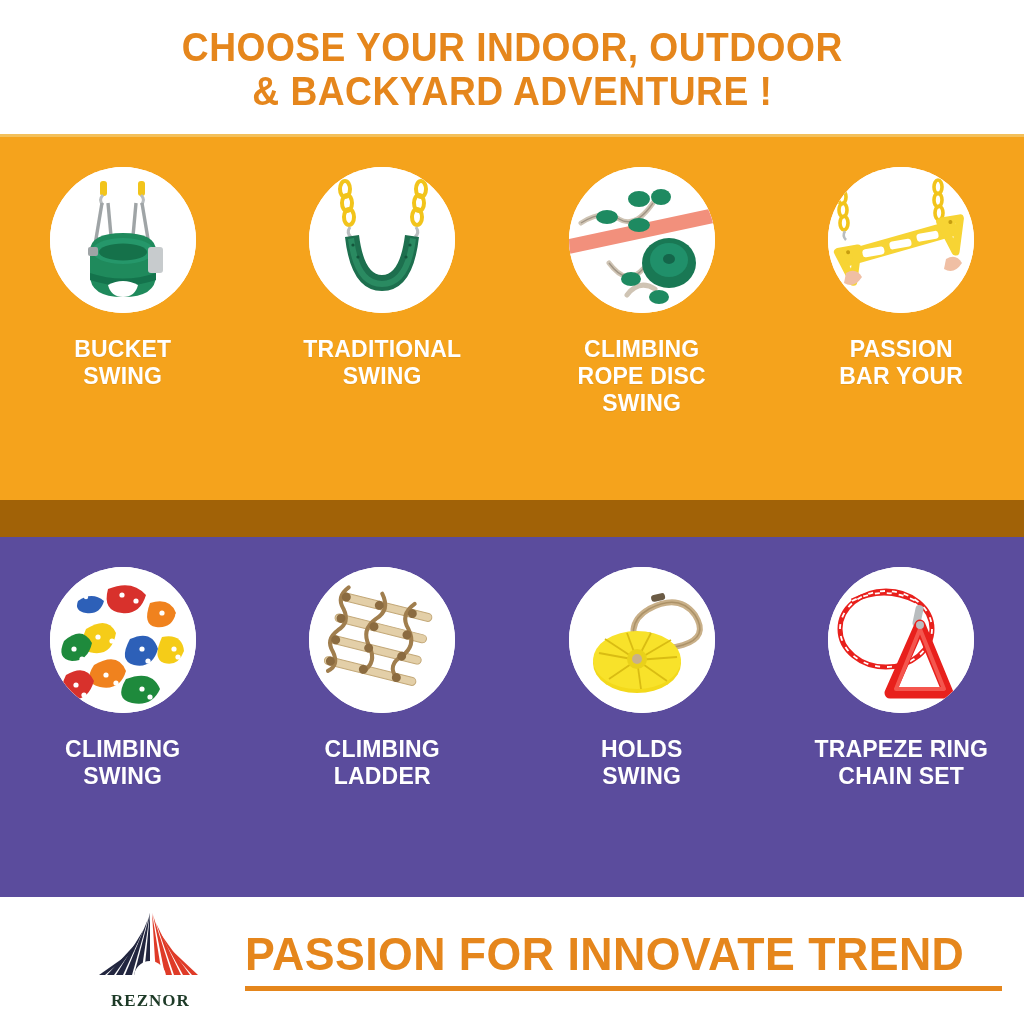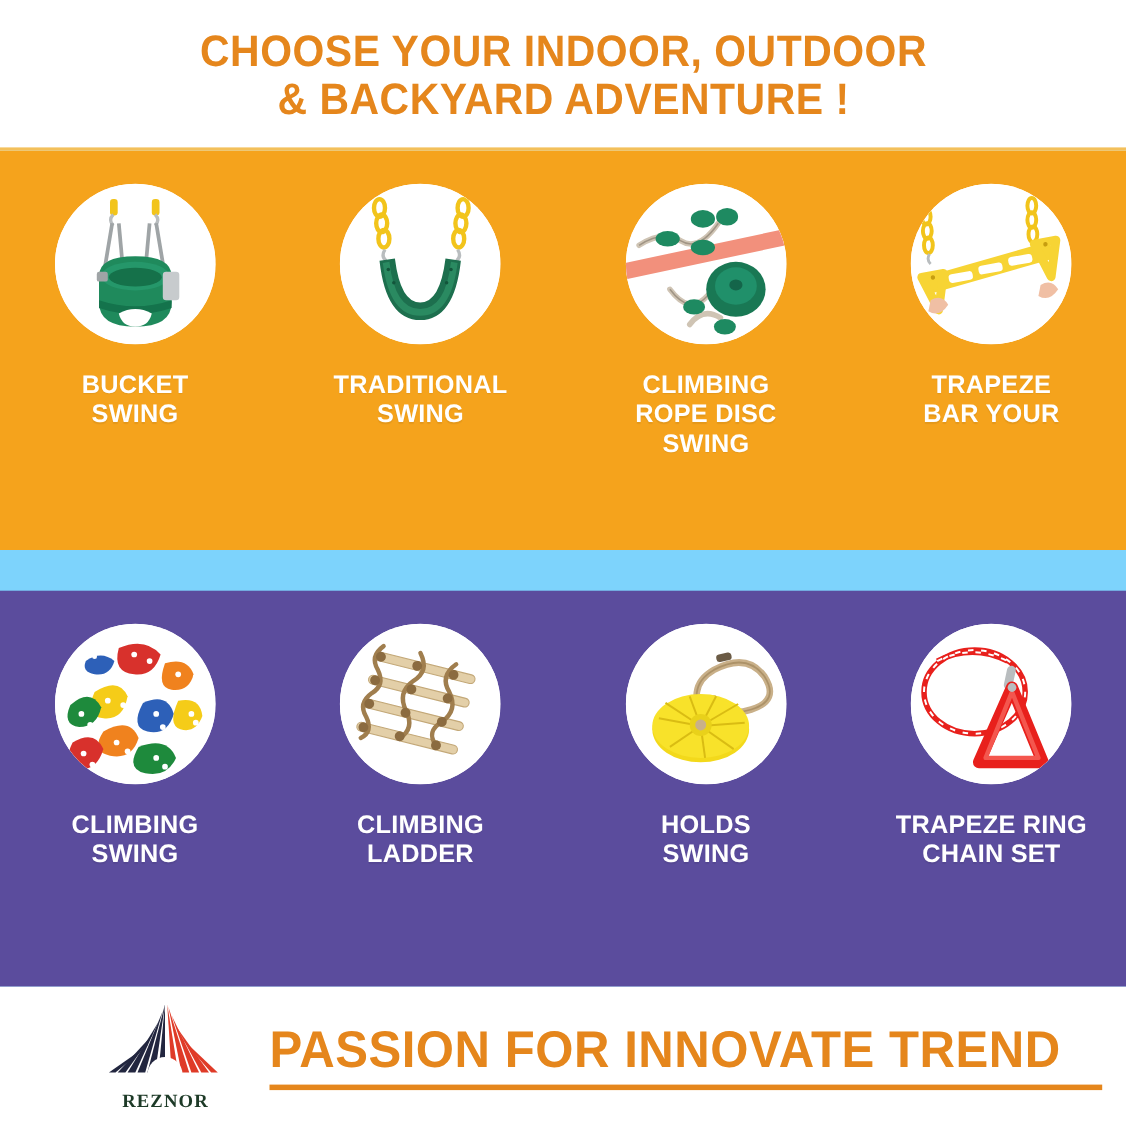--- a/index.html
+++ b/index.html
@@ -2,21 +2,21 @@
 <html><head>
 <meta charset="utf-8">
 <style>
   html,body{margin:0;padding:0;}
   body{
     width:1024px;height:1024px;overflow:hidden;
     background:#ffffff;
     font-family:"Liberation Sans", sans-serif;
     -webkit-font-smoothing:antialiased;
   }
-  .page{position:relative;width:1024px;height:1024px;background:#7dd3fc;}
+  .page{position:relative;width:1024px;height:1024px;background:#a16207;}
 
   
   .header{
     position:absolute;left:0;top:0;width:1024px;height:137px;
     display:flex;flex-direction:column;align-items:center;justify-content:center;
     background:#ffffff;
   }
   .headline{
     color:#E5861C;
     font-family:"Liberation Sans", sans-serif;
@@ -250,21 +250,21 @@
                 <circle cx="20" cy="76" r="2" fill="#C79E10"></circle>
                 <circle cx="126" cy="64" r="2" fill="#C79E10"></circle>
               </g>
 
               <path d="M18 106 q10 -6 16 4 q-8 12 -18 6 z" fill="#F0BFA4"></path>
               <path d="M118 92 q10 -6 16 4 q-8 12 -18 6 z" fill="#F0BFA4"></path>
             </svg>
           </div>
         </div>
         <div class="caption">
-          <span class="cl">TRAPEZE</span>
+          <span class="cl">PASSION</span>
           <span class="cl">BAR YOUR</span>
         </div>
       </div>
 
     </div>
   </div>
 
   <div class="band band-purple">
     <div class="row">
 

